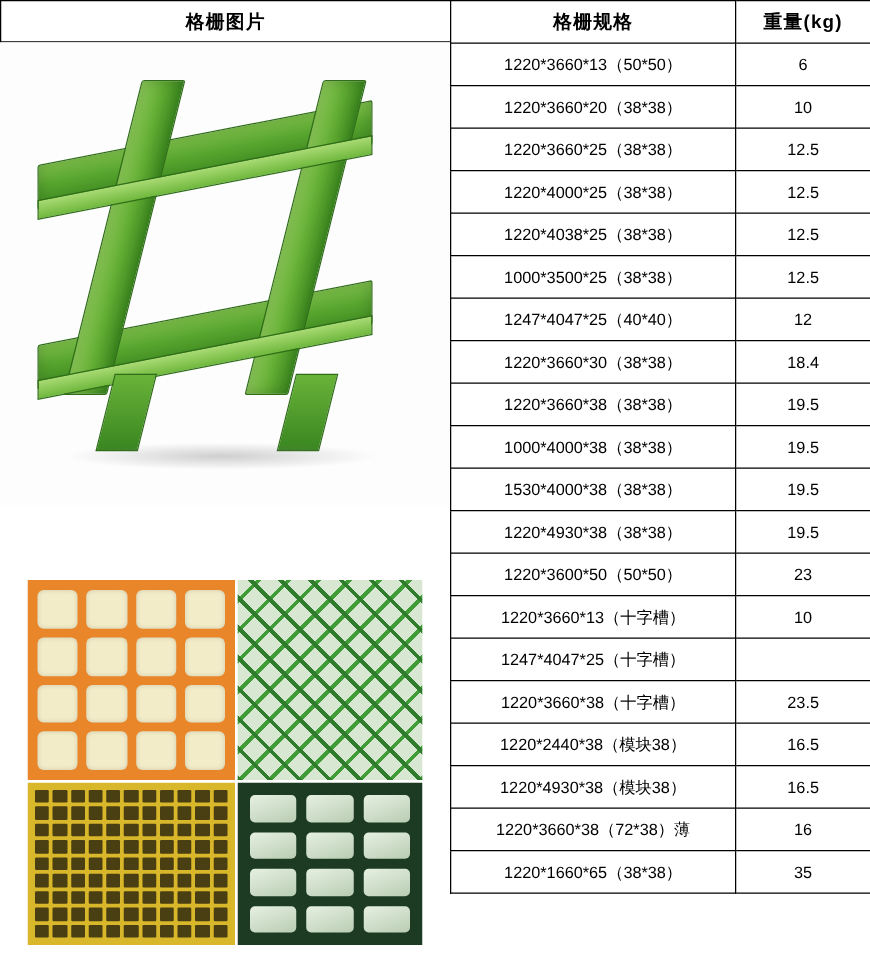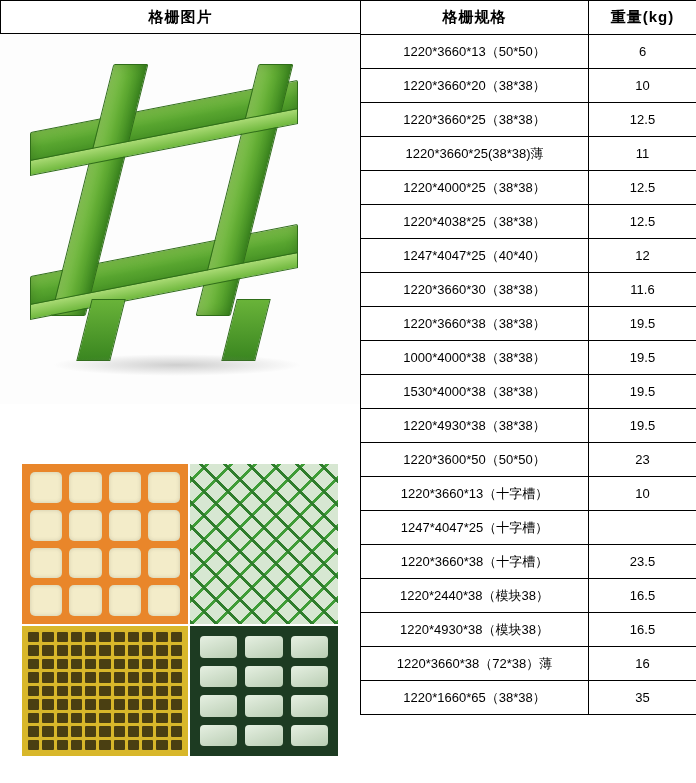--- a/index.html
+++ b/index.html
@@ -425,38 +425,38 @@
           </tr>
           <tr>
             <td>1220*3660*20（38*38）</td>
             <td>10</td>
           </tr>
           <tr>
             <td>1220*3660*25（38*38）</td>
             <td>12.5</td>
           </tr>
           <tr>
-            <td>1220*3660*25(38*38)薄</td>
-            <td>11</td>
-          </tr>
-          <tr>
             <td>1220*4000*25（38*38）</td>
             <td>12.5</td>
           </tr>
           <tr>
             <td>1220*4038*25（38*38）</td>
             <td>12.5</td>
           </tr>
           <tr>
+            <td>1000*3500*25（38*38）</td>
+            <td>12.5</td>
+          </tr>
+          <tr>
             <td>1247*4047*25（40*40）</td>
             <td>12</td>
           </tr>
           <tr>
             <td>1220*3660*30（38*38）</td>
-            <td>11.6</td>
+            <td>18.4</td>
           </tr>
           <tr>
             <td>1220*3660*38（38*38）</td>
             <td>19.5</td>
           </tr>
           <tr>
             <td>1000*4000*38（38*38）</td>
             <td>19.5</td>
           </tr>
           <tr>

